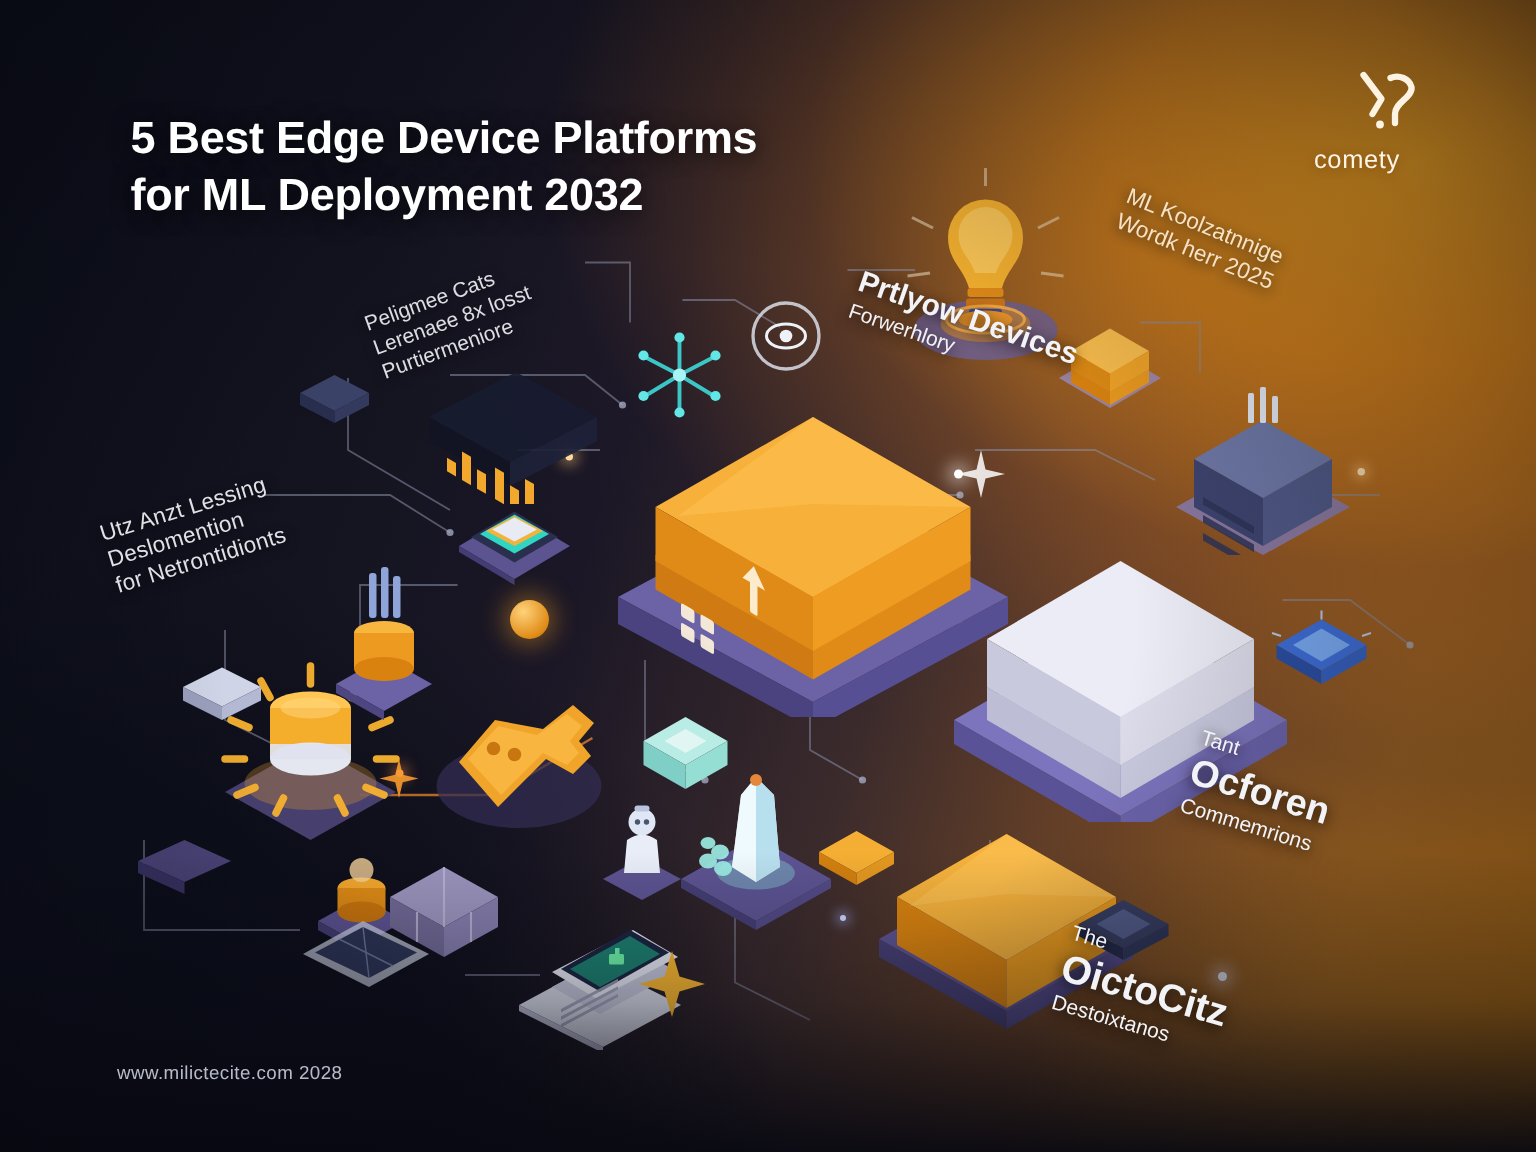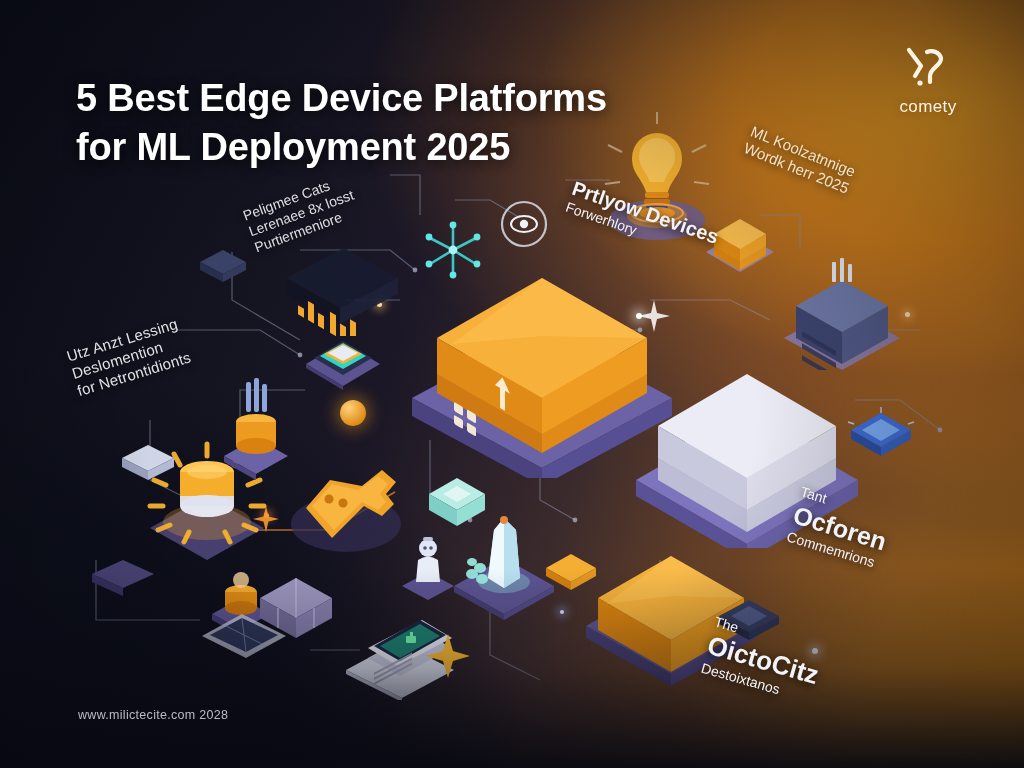--- a/index.html
+++ b/index.html
@@ -18,28 +18,28 @@
   
   .vignette {
     position:absolute; inset:0; pointer-events:none;
     background:
       radial-gradient(ellipse 900px 700px at 44% 54%, rgba(0,0,0,0) 34%, rgba(5,6,14,0.45) 78%, rgba(4,5,12,0.82) 100%),
       linear-gradient(0deg, rgba(8,9,18,0.92) 0%, rgba(8,9,18,0.28) 13%, rgba(0,0,0,0) 26%);
   }
 
   
   .title {
-    position:absolute; left:76px; top:74px; width:560px;
-    font-size:38px; font-weight:bold; line-height:1.28; color:#ffffff;
+    position:absolute; left:87px; top:74px; width:560px;
+    font-size:30px; font-weight:bold; line-height:1.28; color:#ffffff;
     letter-spacing:-0.2px; text-shadow:0 2px 14px rgba(0,0,0,0.75);
   }
   .title .l2 { display:block; }
 
   
-  .logo { position:absolute; right:44px; top:42px; width:104px; text-align:center; }
+  .logo { position:absolute; right:44px; top:42px; width:104px; }
   .logo-mark { width:58px; height:52px; margin:0 auto 3px; display:block; }
   .logo-word {
     font-size:17px; color:#fdf4e6; letter-spacing:0.4px;
     text-shadow:0 1px 6px rgba(120,60,0,0.5);
   }
 
   
   .footer-url {
     position:absolute; left:78px; top:708px; font-size:12.5px;
     color:#cfd3e0; letter-spacing:0.3px; opacity:0.88;
@@ -458,21 +458,21 @@
       <polygon points="4,26 35,12 66,26 35,40" fill="#4b4478"></polygon>
       <polygon points="4,26 35,40 35,48 4,34" fill="#383263"></polygon>
     </svg>
 
   </div>
 
   <div class="vignette"></div>
 
   <h1 class="title">
     <span>5 Best Edge Device Platforms</span>
-    <span class="l2">for ML Deployment 2025</span>
+    <span class="l2">for ML Deployment 2032</span>
   </h1>
 
   <div class="logo">
     <svg class="logo-mark" viewBox="0 0 58 52">
       <path d="M10 8 L22 24 L16 34" stroke="#fdf3e3" stroke-width="4.2" fill="none" stroke-linecap="round" stroke-linejoin="round"></path>
       <path d="M28 10 a10 9 0 0 1 14 6 c1 7 -11 10 -11 18 l0 6" stroke="#fdf3e3" stroke-width="4.2" fill="none" stroke-linecap="round" stroke-linejoin="round"></path>
       <circle cx="21" cy="41" r="2.6" fill="#fdf3e3"></circle>
     </svg>
     <div class="logo-word">comety</div>
   </div>

